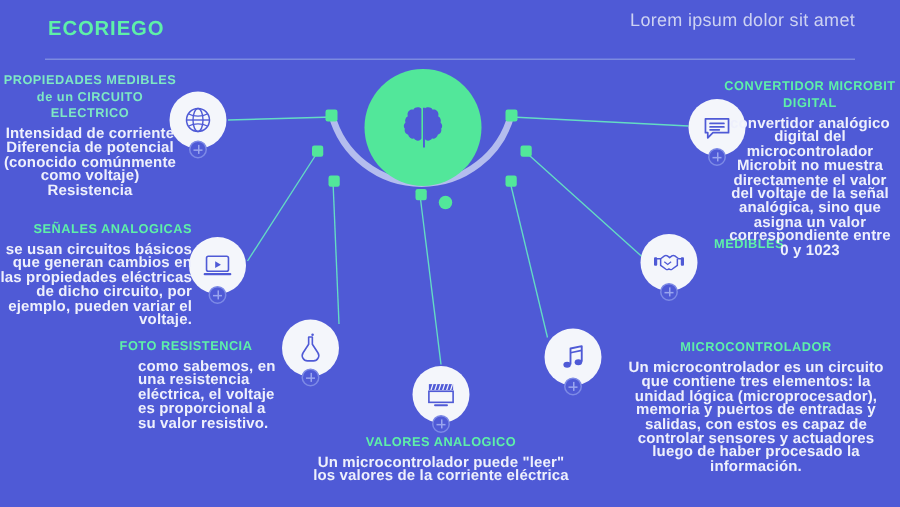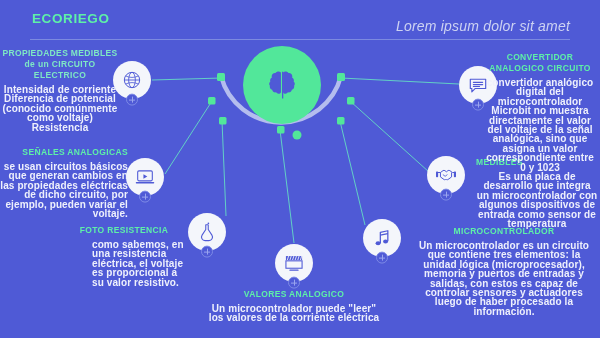--- a/index.html
+++ b/index.html
@@ -13,22 +13,22 @@
   #stage { position:absolute; inset:0; width:600px; height:338px; }
 
   
   .header { position:absolute; top:0; left:0; width:600px; height:42px; }
   .brand {
     position:absolute; left:32px; top:11px;
     font-size:13.5px; font-weight:bold; letter-spacing:.6px;
     color:#5ef0a8;
   }
   .lorem {
-    position:absolute; right:30px; top:18px;
-    font-size:14px; color:#cdd2f2; letter-spacing:.2px;font-style:italic;
+    position:absolute; right:30px; top:6px;
+    font-size:12px; color:#cdd2f2; letter-spacing:.2px;
   }
   .hrule {
     position:absolute; left:30px; top:39px; width:540px; height:1px;
     background:#7c8ae0;
   }
 
   
   .hub {
     position:absolute; left:243px; top:46px;
     width:78px; height:78px; border-radius:50%;
@@ -229,21 +229,20 @@
     <p>Un microcontrolador puede "leer" los valores de la corriente eléctrica</p>
   </div>
 
   <div class="blk b-micro ta-c">
     <h3 style="text-align:center">MICROCONTROLADOR</h3>
     <p>Un microcontrolador es un circuito que contiene tres elementos: la unidad lógica (microprocesador), memoria y puertos de entradas y salidas, con estos es capaz de controlar sensores y actuadores luego de haber procesado la información.</p>
   </div>
 
   <div class="blk b-mbit ta-c">
     <h3 style="text-align:left">MEDIBLES</h3>
-    <p>Es una placa de desarrollo que integra un microcontrolador con algunos dispositivos de entrada como sensor de temperatura</p>
   </div>
 
   <div class="blk b-conv ta-c">
-    <h3>CONVERTIDOR ANALOGICO CIRCUITO</h3>
+    <h3>CONVERTIDOR MICROBIT DIGITAL</h3>
     <p>convertidor analógico digital del microcontrolador Microbit no muestra directamente el valor del voltaje de la señal analógica, sino que asigna un valor correspondiente entre 0 y 1023</p>
   </div>
 
 </div>
 
 </body></html>

